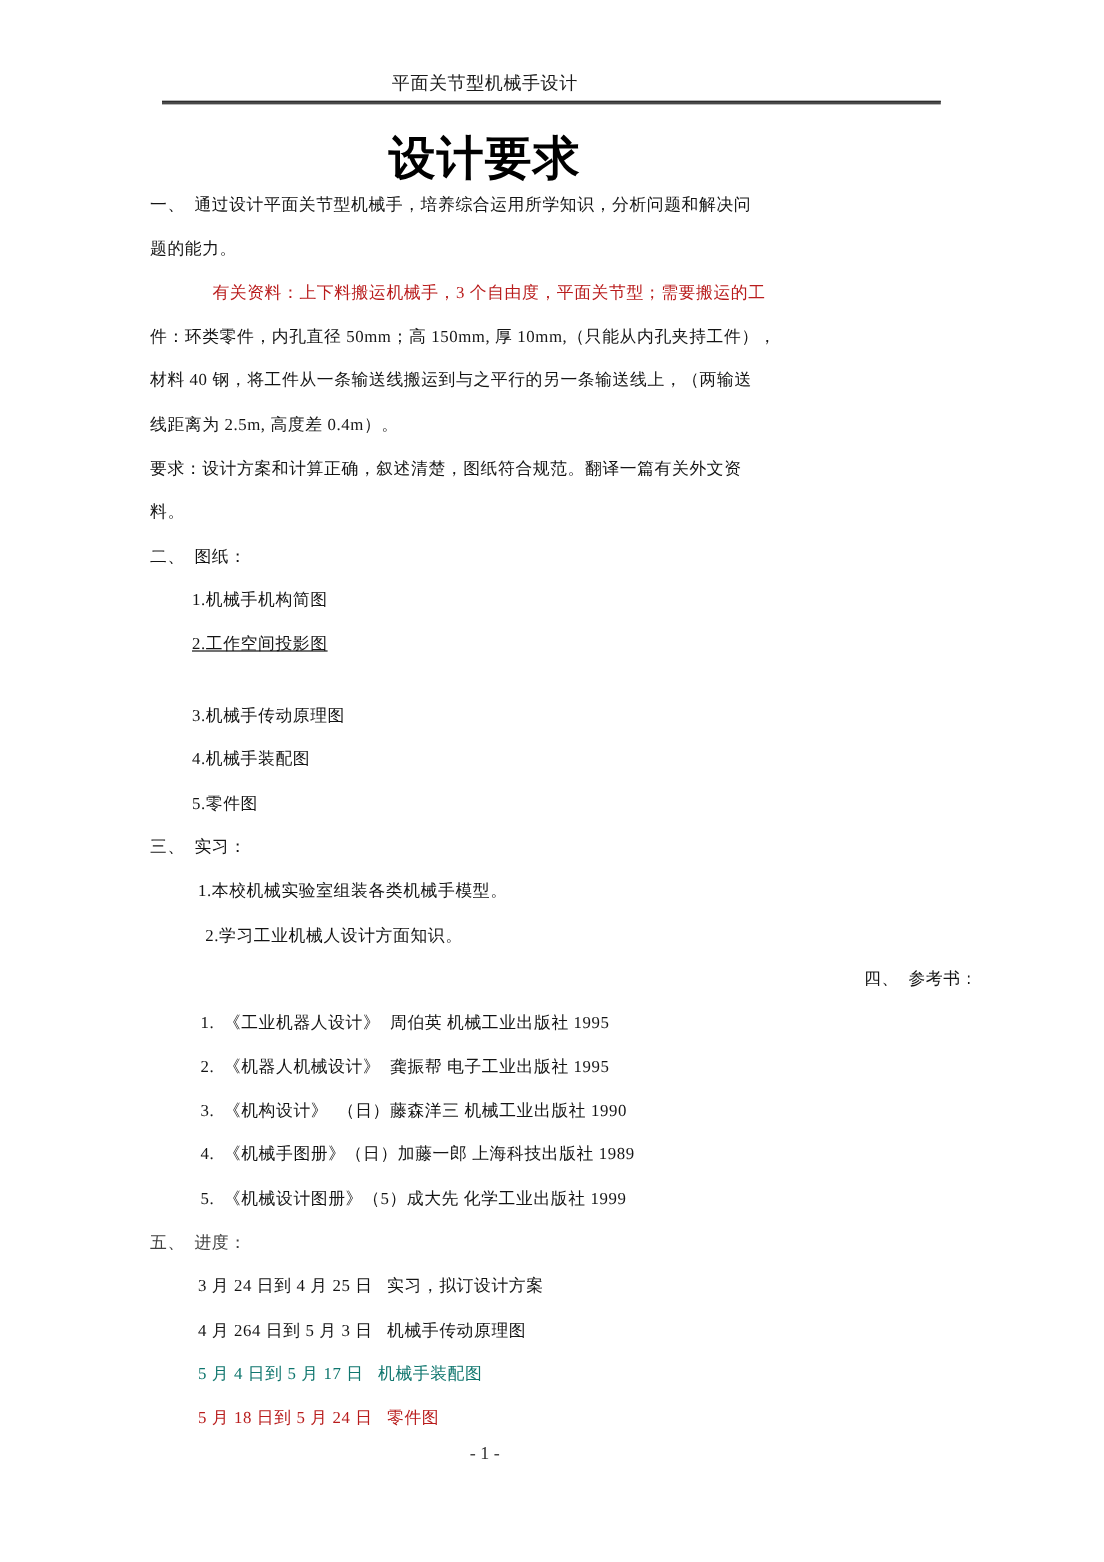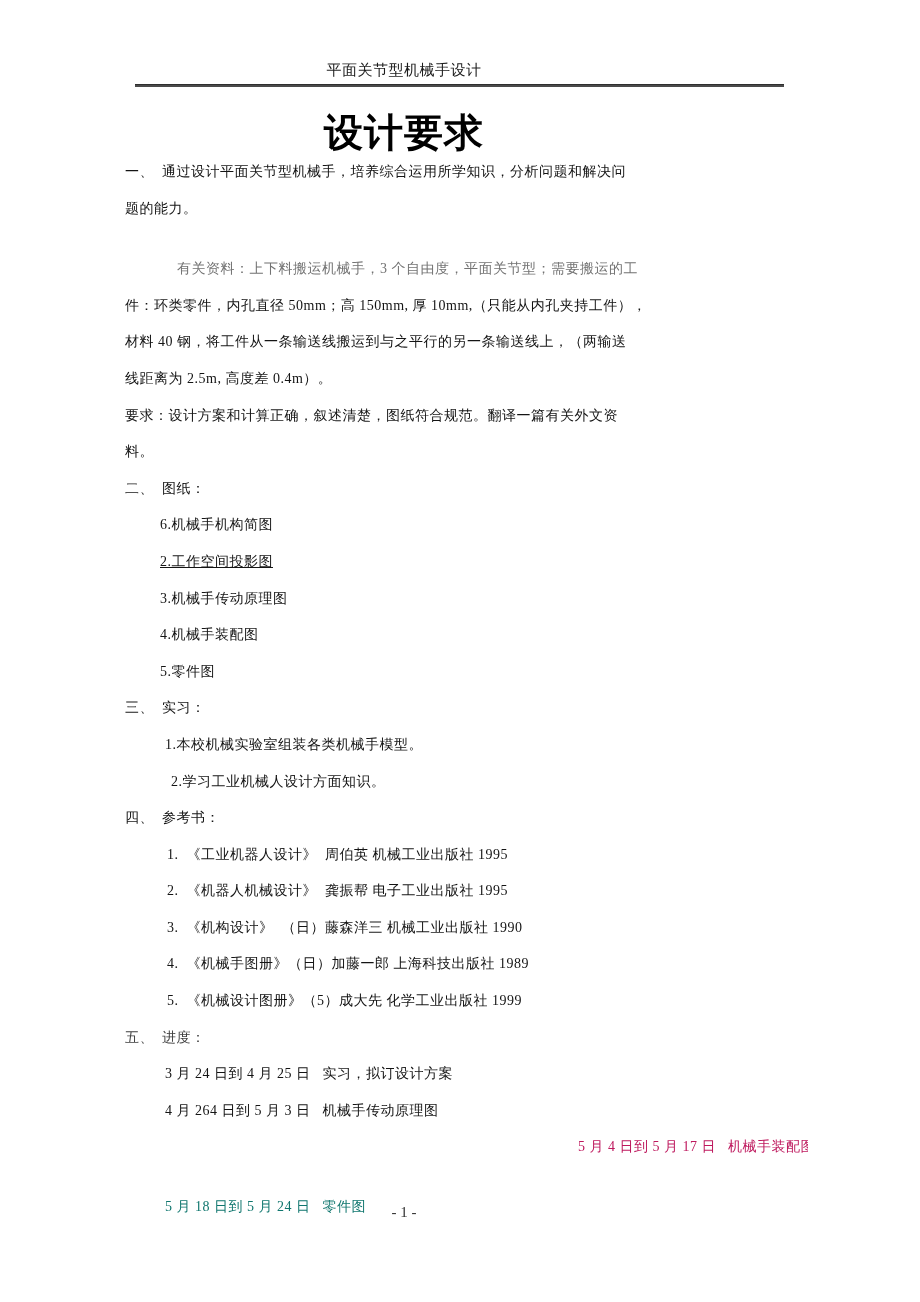--- a/index.html
+++ b/index.html
@@ -79,42 +79,42 @@
 <div class="page">
   <div class="doc-header">平面关节型机械手设计</div>
 
   <div class="doc-rule" style="background: rgb(74, 74, 74);"></div>
 
   <div class="doc-title">设计要求</div>
 
   <div class="doc-body" id="doc-body">
       <div class="line" style="padding-left: 0px; color: rgb(20, 20, 20);">一、  通过设计平面关节型机械手，培养综合运用所学知识，分析问题和解决问</div>
       <div class="line" style="padding-left: 0px; color: rgb(20, 20, 20);">题的能力。</div>
-      <div class="line" style="padding-left: 52px; color: #737373; margin-top: 24px;">有关资料：上下料搬运机械手，3 个自由度，平面关节型；需要搬运的工</div>
+      <div class="line" style="padding-left: 52px; color: #b91c1c;">有关资料：上下料搬运机械手，3 个自由度，平面关节型；需要搬运的工</div>
       <div class="line" style="padding-left: 0px; color: rgb(20, 20, 20);">件：环类零件，内孔直径 50mm；高 150mm, 厚 10mm,（只能从内孔夹持工件），</div>
       <div class="line" style="padding-left: 0px; color: rgb(20, 20, 20);">材料 40 钢，将工件从一条输送线搬运到与之平行的另一条输送线上，（两输送</div>
       <div class="line" style="padding-left: 0px; color: rgb(20, 20, 20);">线距离为 2.5m, 高度差 0.4m）。</div>
       <div class="line" style="padding-left: 0px; color: rgb(20, 20, 20);">要求：设计方案和计算正确，叙述清楚，图纸符合规范。翻译一篇有关外文资</div>
       <div class="line" style="padding-left: 0px; color: rgb(20, 20, 20);">料。</div>
       <div class="line" style="padding-left: 0px; color: rgb(20, 20, 20);">二、  图纸：</div>
-      <div class="line" style="padding-left: 35px; color: rgb(20, 20, 20);">6.机械手机构简图</div>
+      <div class="line" style="padding-left: 35px; color: rgb(20, 20, 20);">1.机械手机构简图</div>
       <div class="line" style="padding-left: 35px; color: rgb(20, 20, 20); text-decoration: underline;">2.工作空间投影图</div>
-      <div class="line" style="padding-left: 35px; color: rgb(20, 20, 20);">3.机械手传动原理图</div>
+      <div class="line" style="padding-left: 35px; color: rgb(20, 20, 20); margin-top: 23px;">3.机械手传动原理图</div>
       <div class="line" style="padding-left: 35px; color: rgb(20, 20, 20);">4.机械手装配图</div>
       <div class="line" style="padding-left: 35px; color: rgb(20, 20, 20);">5.零件图</div>
       <div class="line" style="padding-left: 0px; color: rgb(20, 20, 20);">三、  实习：</div>
       <div class="line" style="padding-left: 40px; color: rgb(20, 20, 20);">1.本校机械实验室组装各类机械手模型。</div>
       <div class="line" style="padding-left: 46px; color: rgb(20, 20, 20);">2.学习工业机械人设计方面知识。</div>
-      <div class="line" style="padding-left: 0px; color: rgb(20, 20, 20);">四、  参考书：</div>
+      <div class="line" style="padding-left: 0px; color: rgb(20, 20, 20); text-align: right;">四、  参考书：</div>
       <div class="line" style="padding-left: 42px; color: rgb(20, 20, 20);">1.  《工业机器人设计》  周伯英 机械工业出版社 1995</div>
       <div class="line" style="padding-left: 42px; color: rgb(20, 20, 20);">2.  《机器人机械设计》  龚振帮 电子工业出版社 1995</div>
       <div class="line" style="padding-left: 42px; color: rgb(20, 20, 20);">3.  《机构设计》  （日）藤森洋三 机械工业出版社 1990</div>
       <div class="line" style="padding-left: 42px; color: rgb(20, 20, 20);">4.  《机械手图册》（日）加藤一郎 上海科技出版社 1989</div>
       <div class="line" style="padding-left: 42px; color: rgb(20, 20, 20);">5.  《机械设计图册》（5）成大先 化学工业出版社 1999</div>
       <div class="line" style="padding-left: 0px; color: #404040;">五、  进度：</div>
       <div class="line" style="padding-left: 40px; color: rgb(20, 20, 20);">3 月 24 日到 4 月 25 日   实习，拟订设计方案</div>
       <div class="line" style="padding-left: 40px; color: rgb(20, 20, 20);">4 月 264 日到 5 月 3 日   机械手传动原理图</div>
-      <div class="line" style="padding-left: 40px; color: #be185d; text-align: right;">5 月 4 日到 5 月 17 日   机械手装配图</div>
-      <div class="line" style="padding-left: 40px; color: #0f766e; margin-top: 23px;">5 月 18 日到 5 月 24 日   零件图</div>
+      <div class="line" style="padding-left: 40px; color: #0f766e;">5 月 4 日到 5 月 17 日   机械手装配图</div>
+      <div class="line" style="padding-left: 40px; color: #b91c1c;">5 月 18 日到 5 月 24 日   零件图</div>
     </div>
 
   <div class="doc-footer">- 1 -</div>
 </div>
 
 </body></html>

